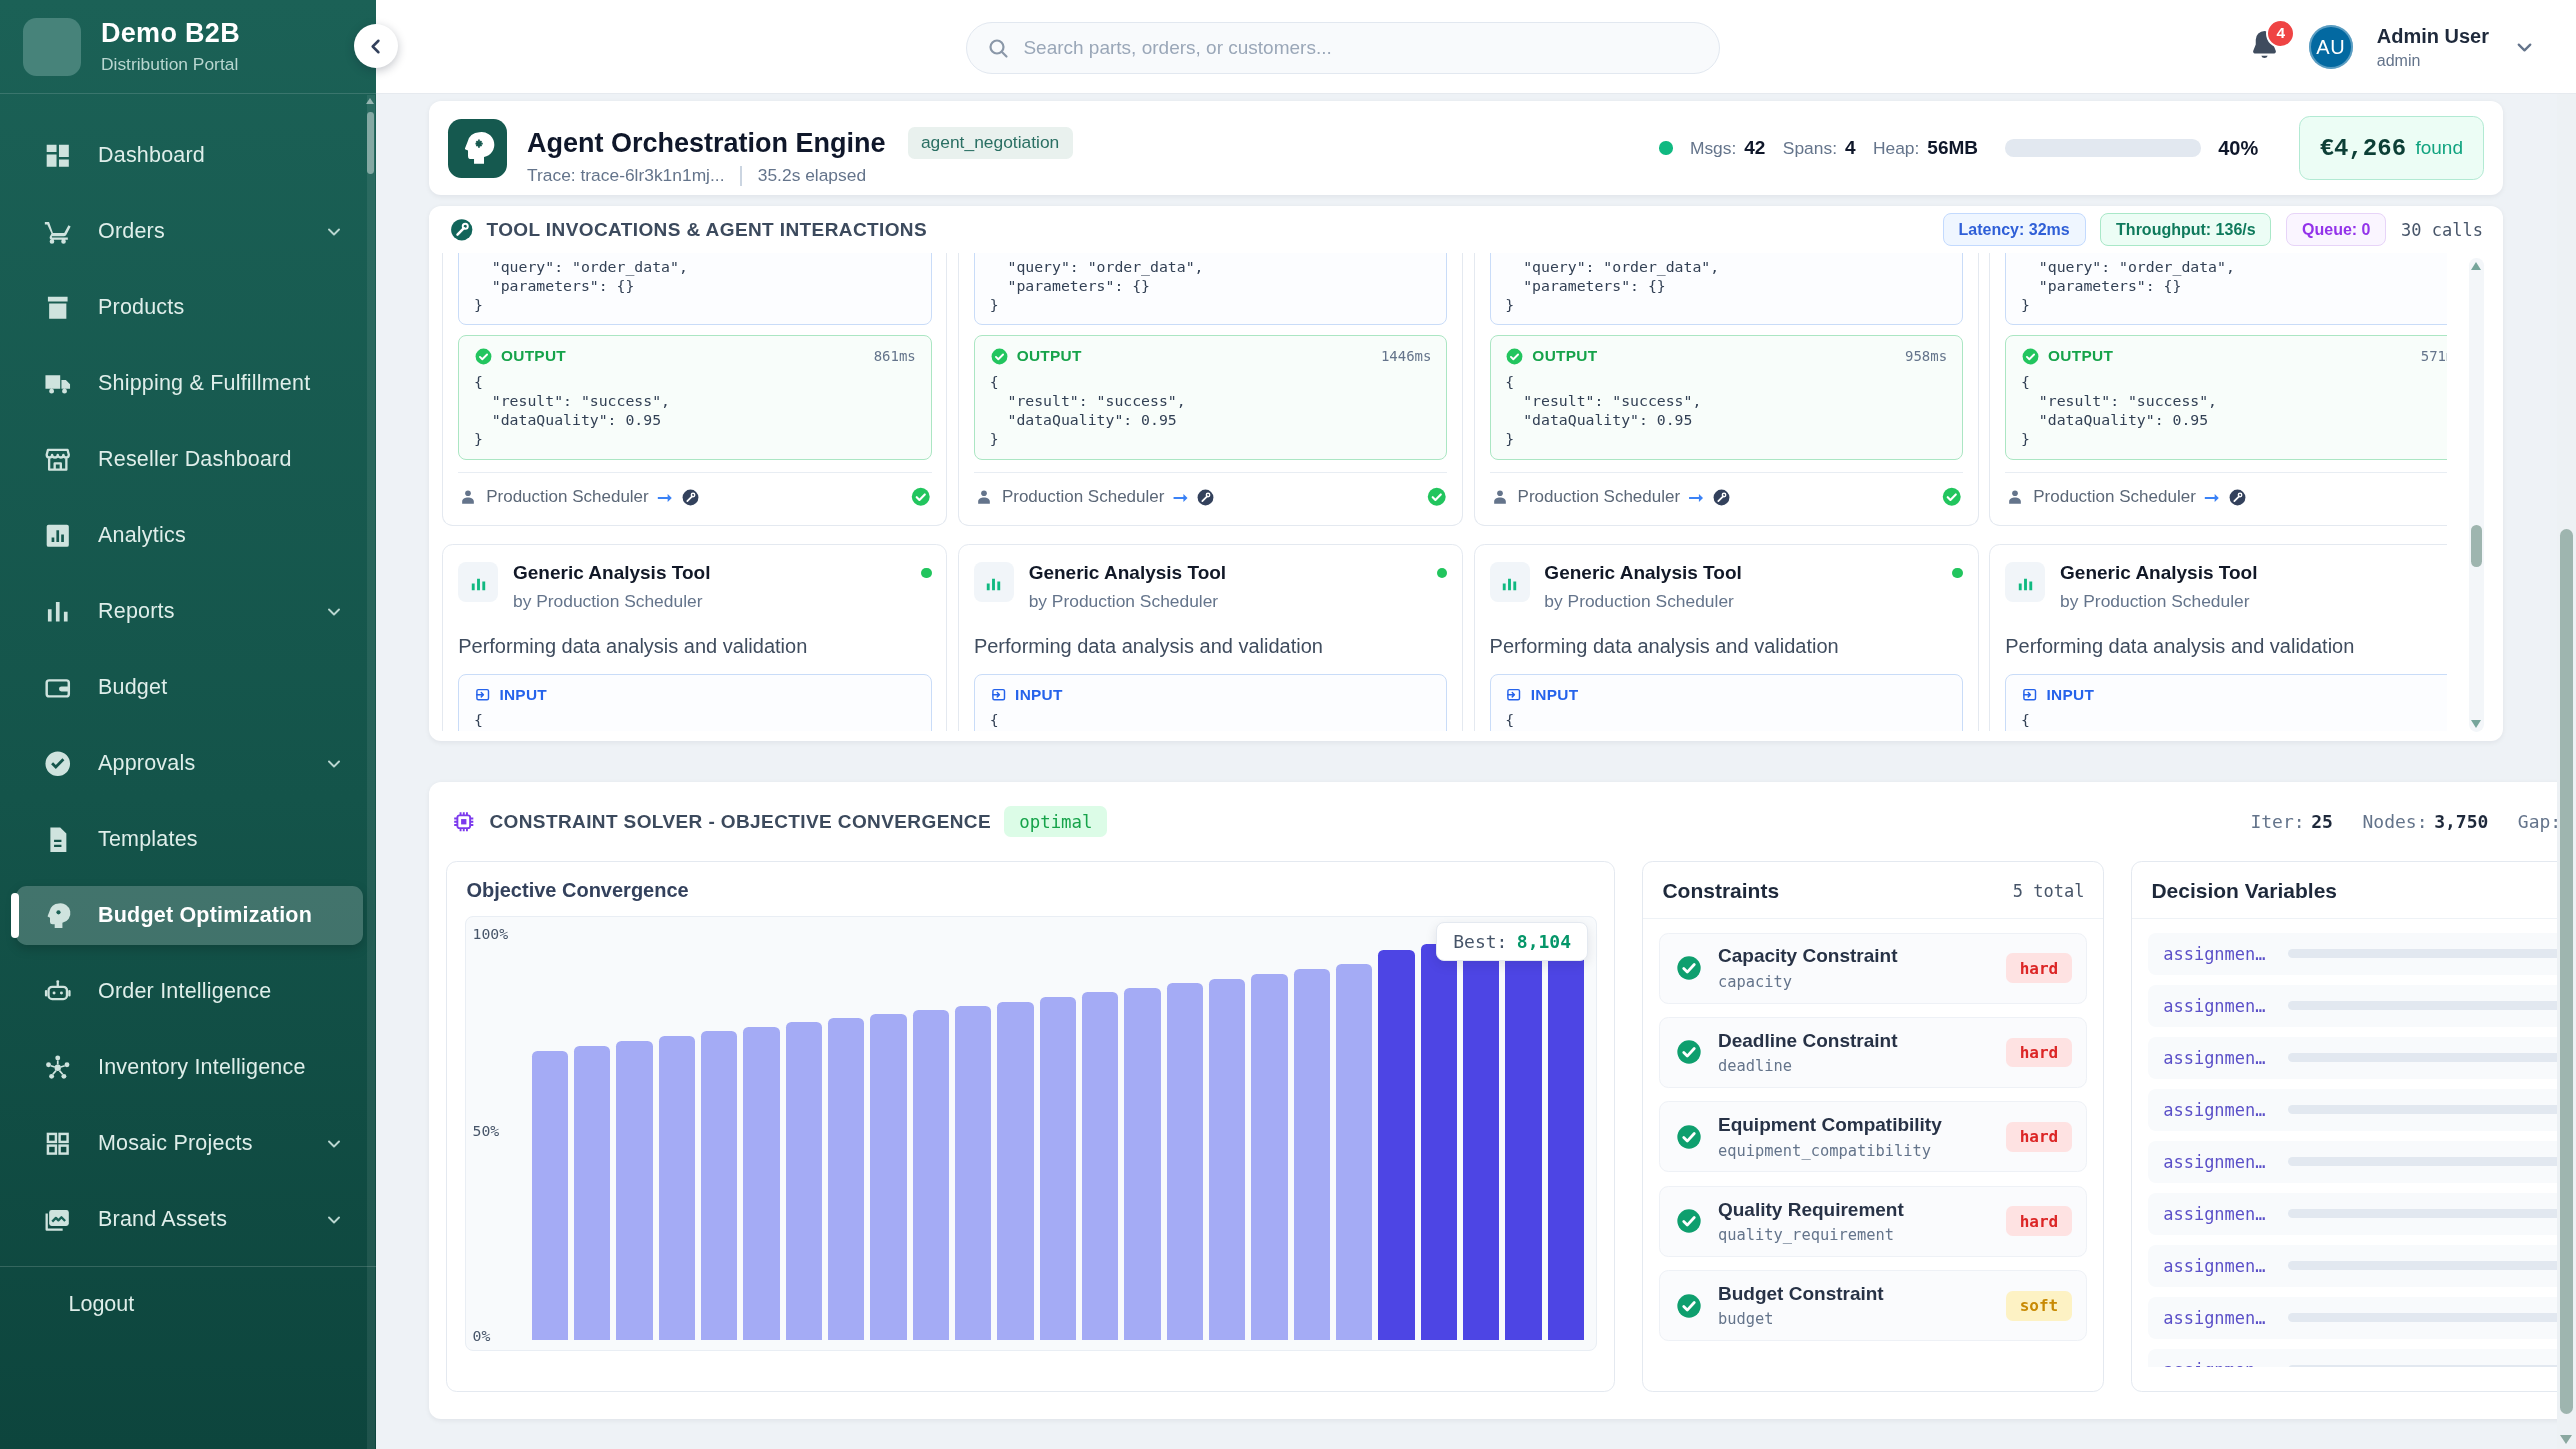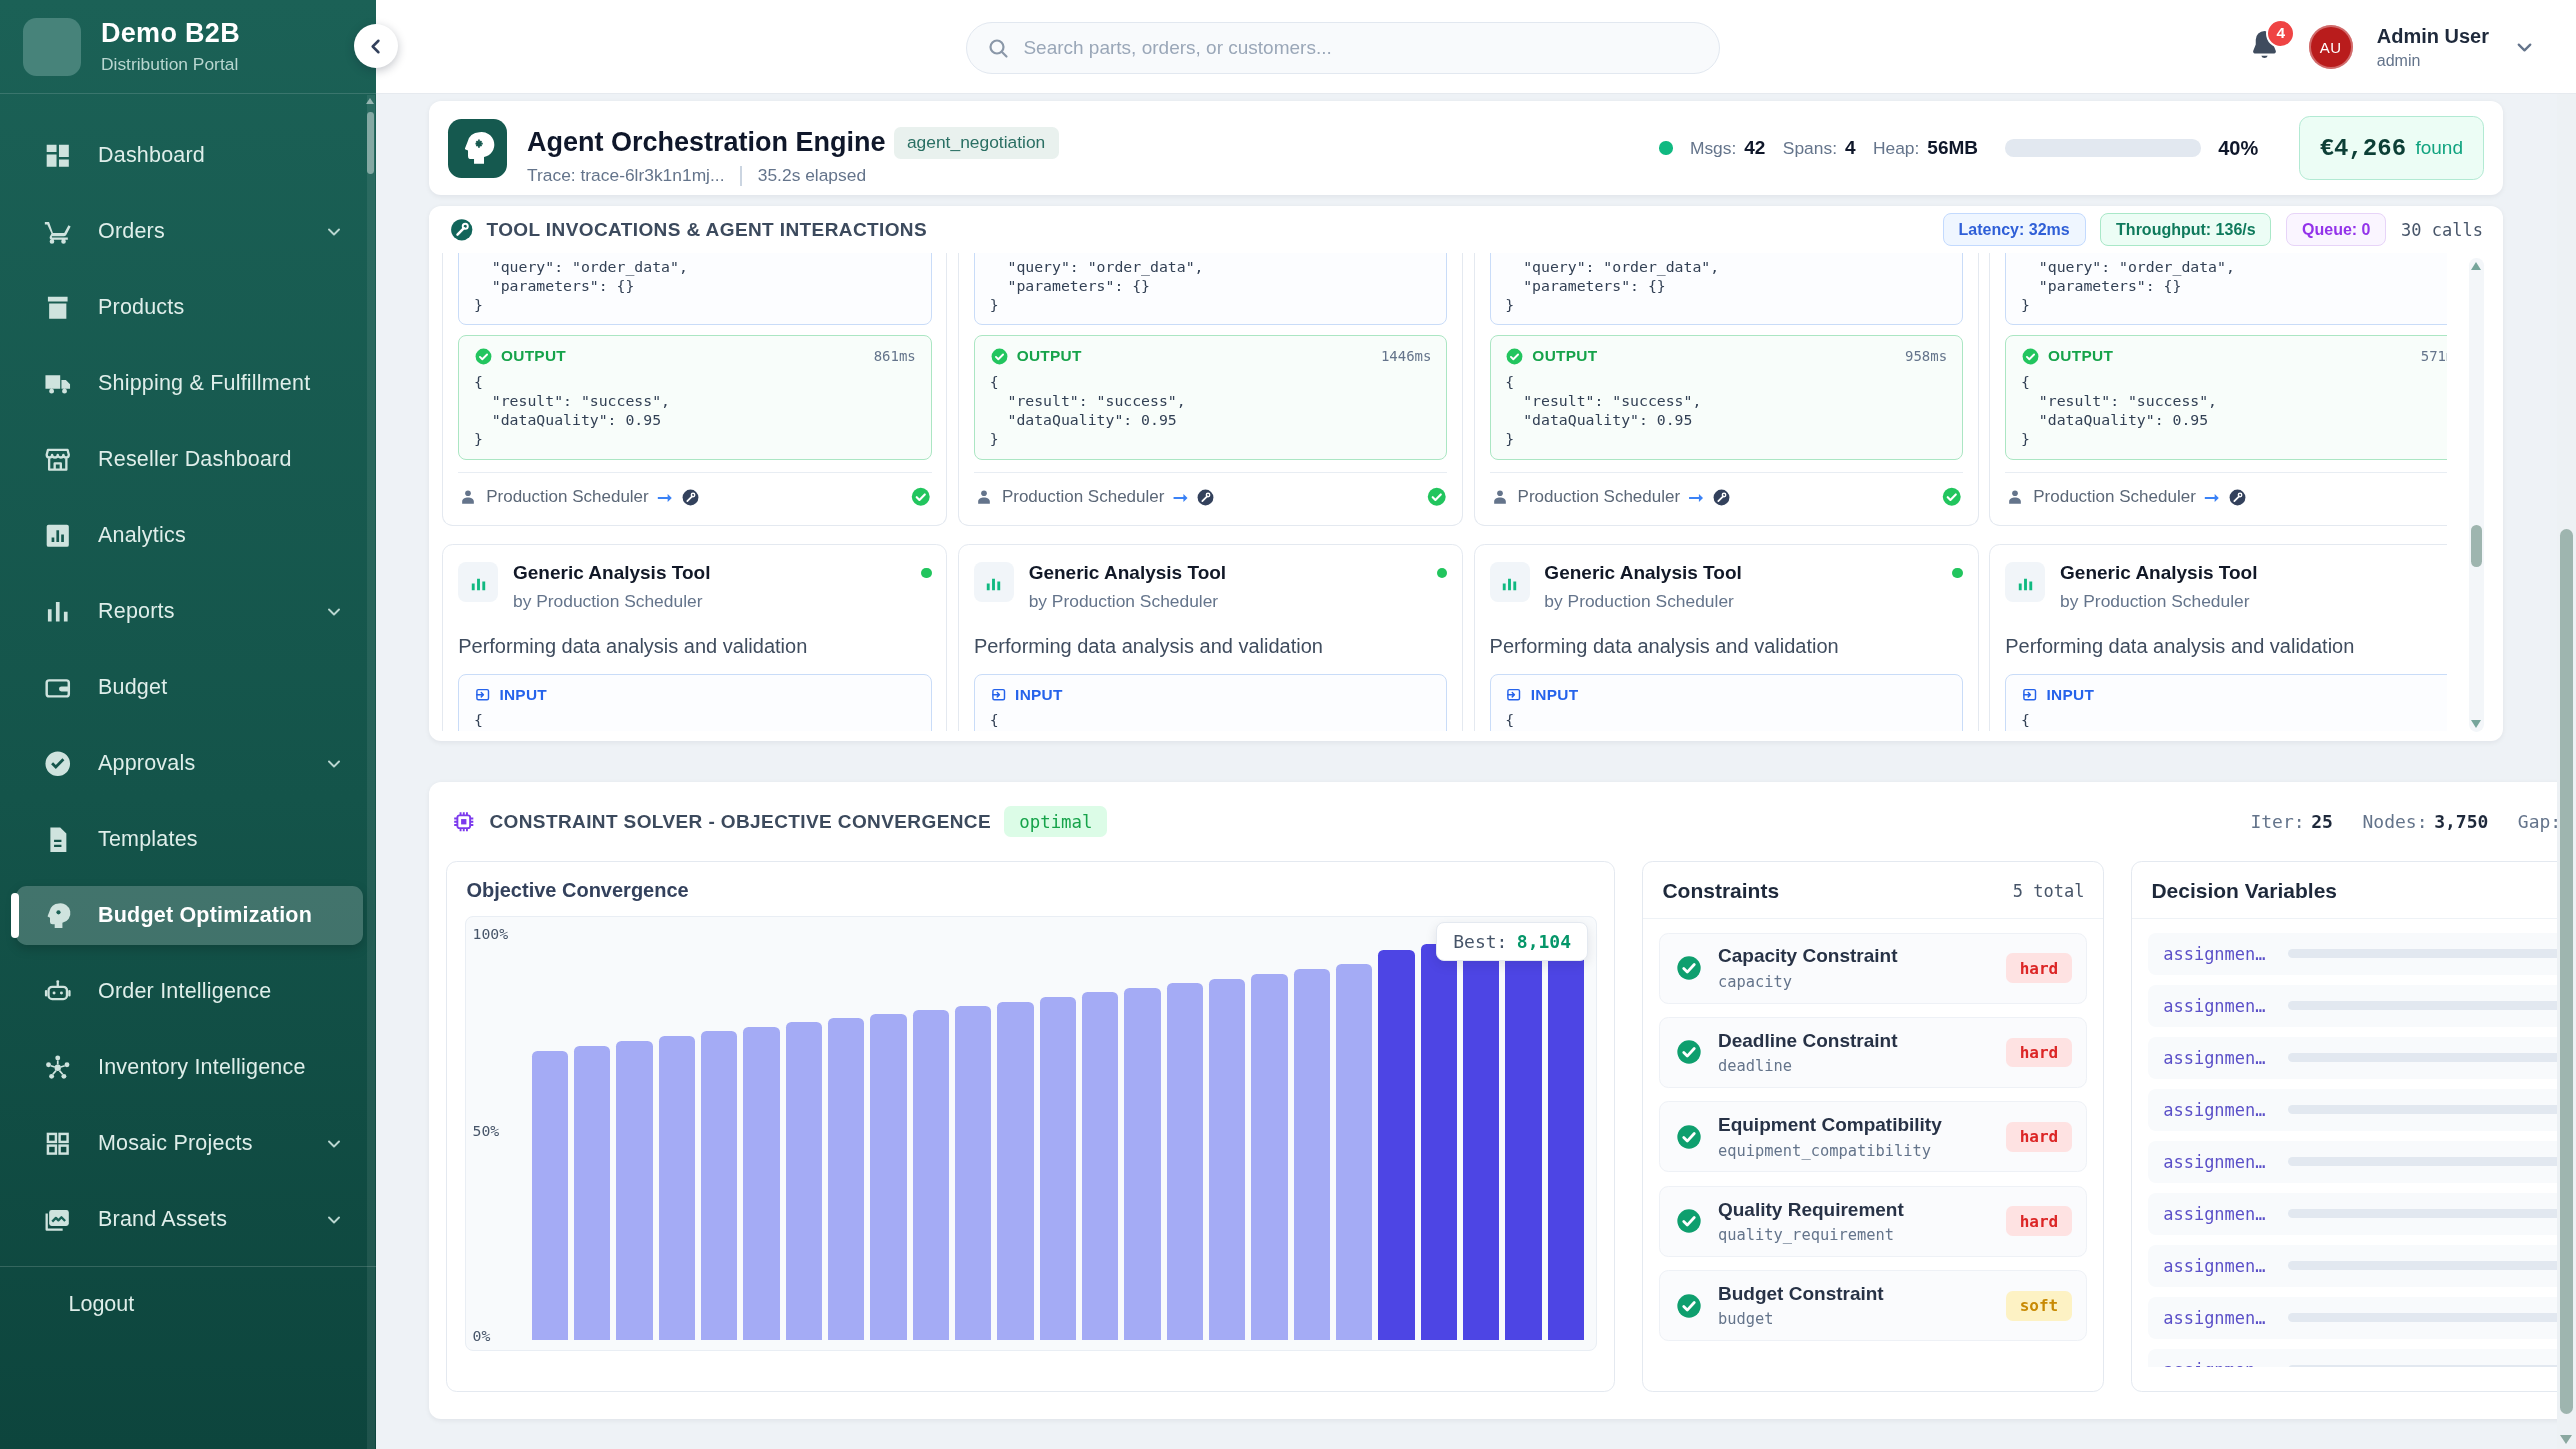--- a/index.html
+++ b/index.html
@@ -58,37 +58,37 @@
   .search-box svg { width:24px; height:24px; color:#8a97a8; flex:none; }
   .search-box input { border:none; outline:none; background:transparent; margin-left:13.4px; width:100%;
     font-size:19px; font-family:"Liberation Sans",sans-serif; color:#334155; }
   .search-box input::placeholder { color:#9aa7b8; }
   .tb-right { position:absolute; right:40px; top:0; height:94px; display:flex; align-items:center; gap:24px; }
   .bell-wrap { position:relative; width:38px; height:38px; }
   .bell-wrap svg { width:35px; height:35px; color:#3f4c5e; }
   .bell-badge { position:absolute; top:-9.4px; right:-10.7px; min-width:29.5px; height:29.5px; border-radius:50%;
     background:#ef4444; border:2.7px solid #ffffff; color:#fff; font-size:15.4px; font-weight:bold;
     display:flex; align-items:center; justify-content:center; }
-  .avatar { width:44px; height:44px; border-radius:50%; background:#b91c1c; color:#fff;
-    display:flex; align-items:center; justify-content:center; font-size:15px; letter-spacing:0.7px;
+  .avatar { width:44px; height:44px; border-radius:50%; background:#0369a1; color:#fff;
+    display:flex; align-items:center; justify-content:center; font-size:20px; letter-spacing:0.7px;
     box-shadow:inset 0 0 0 2px rgba(255,255,255,.35); }
   .user-name { font-size:20px; font-weight:bold; color:#1e293b; }
   .user-role { font-size:16px; color:#64748b; margin-top:4px; }
   .tb-chev { width:23px; height:23px; color:#64748b; }
 
   
   .card { position:absolute; background:#ffffff; border-radius:12px; box-shadow:0 1.3px 5.4px rgba(15,23,42,.06); }
 
   
   .header-card { left:429px; top:101px; width:2074px; height:94px; display:flex; align-items:center; padding:0 19px; }
   .engine-icon { width:59px; height:59px; border-radius:13.4px; background:#15594f; flex:none;
     display:flex; align-items:center; justify-content:center; }
   .engine-icon svg { width:38px; height:38px; }
   .engine-text { margin-left:20px; }
-  .engine-title-row { display:flex; align-items:center; gap:8px;margin-top:17px; }
+  .engine-title-row { display:flex; align-items:flex-end; gap:22px;margin-top:17px; }
   .engine-title { font-size:27px; font-weight:bold; color:#0f172a; }
   .engine-badge { background:#e9f1ee; color:#2a6f63; font-size:17.4px; padding:5.4px 13.4px; border-radius:6.7px; }
   .trace-row { display:flex; align-items:center; gap:16px; margin-top:6.7px; font-size:17.4px; color:#64748b; }
   .trace-sep { width:1.3px; height:20px; background:#cbd5e1; }
   .hstats { margin-left:auto; display:flex; align-items:center; gap:17.4px; }
   .hstat-dot { width:13.4px; height:13.4px; border-radius:50%; background:#10b981; }
   .hstat-label { font-size:17.4px; color:#64748b; }
   .hstat-value { font-size:19px; font-weight:bold; color:#0f172a; margin-left:-9.4px;text-align:center; }
   .heap-bar { width:196px; height:17.4px; border-radius:8.7px; background:#e2e8f0; overflow:hidden; margin-left:9.4px; }
   .heap-fill { height:100%; background:#15594f; border-radius:8.7px; }

